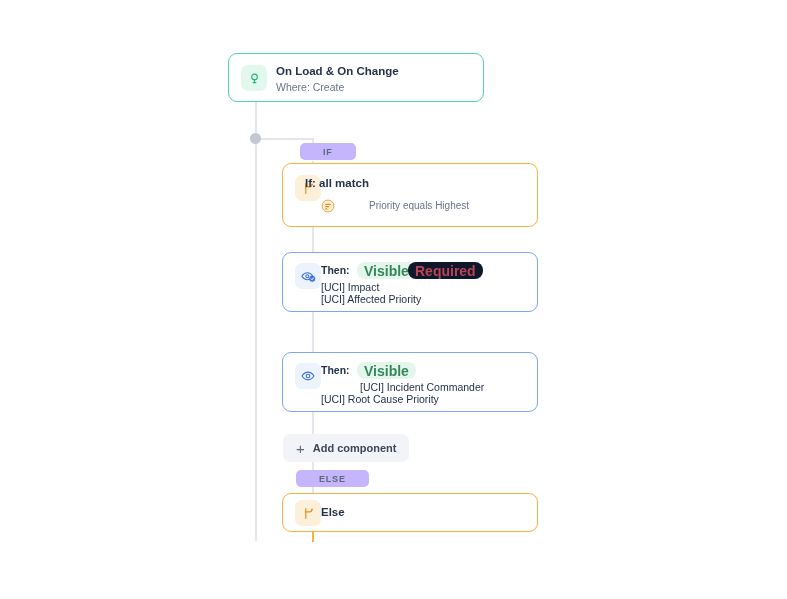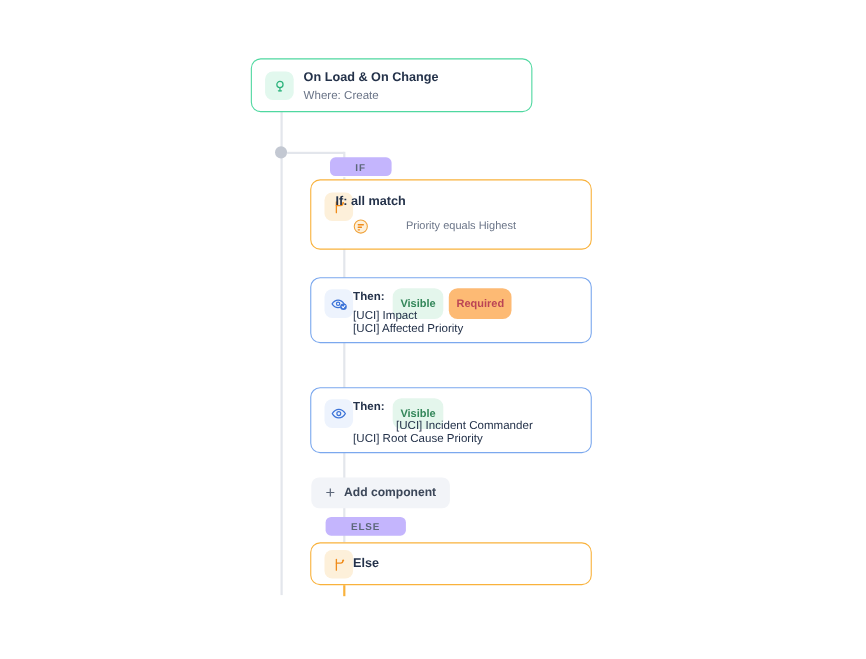--- a/index.html
+++ b/index.html
@@ -104,33 +104,33 @@
   .cond-text {
     position: absolute;
     font-size: 10px;
     color: #6b7588;
     white-space: nowrap;
   }
 
   
   .pill {
     position: absolute;
-    height: 28px;
+    height: 17px;
     border-radius: 8px;
     display: flex;
     align-items: center;
     justify-content: flex-start;
     padding: 0 7px;
-    font-size: 10px;
+    font-size: 14px;
     font-weight: bold;
     box-sizing: border-box;
     white-space: nowrap;
   }
   .pill-green { background: #e4f6ec; color: #34875a; }
-  .pill-red   { background: #fdba74; color: #bb4455; }
+  .pill-red   { background: #0f172a; color: #bb4455; }
 
   
   .add-btn {
     position: absolute;
     background: #f2f4f8;
     border-radius: 7px;
     display: flex;
     align-items: center;
     height: 28px;
     padding: 0 13px;

